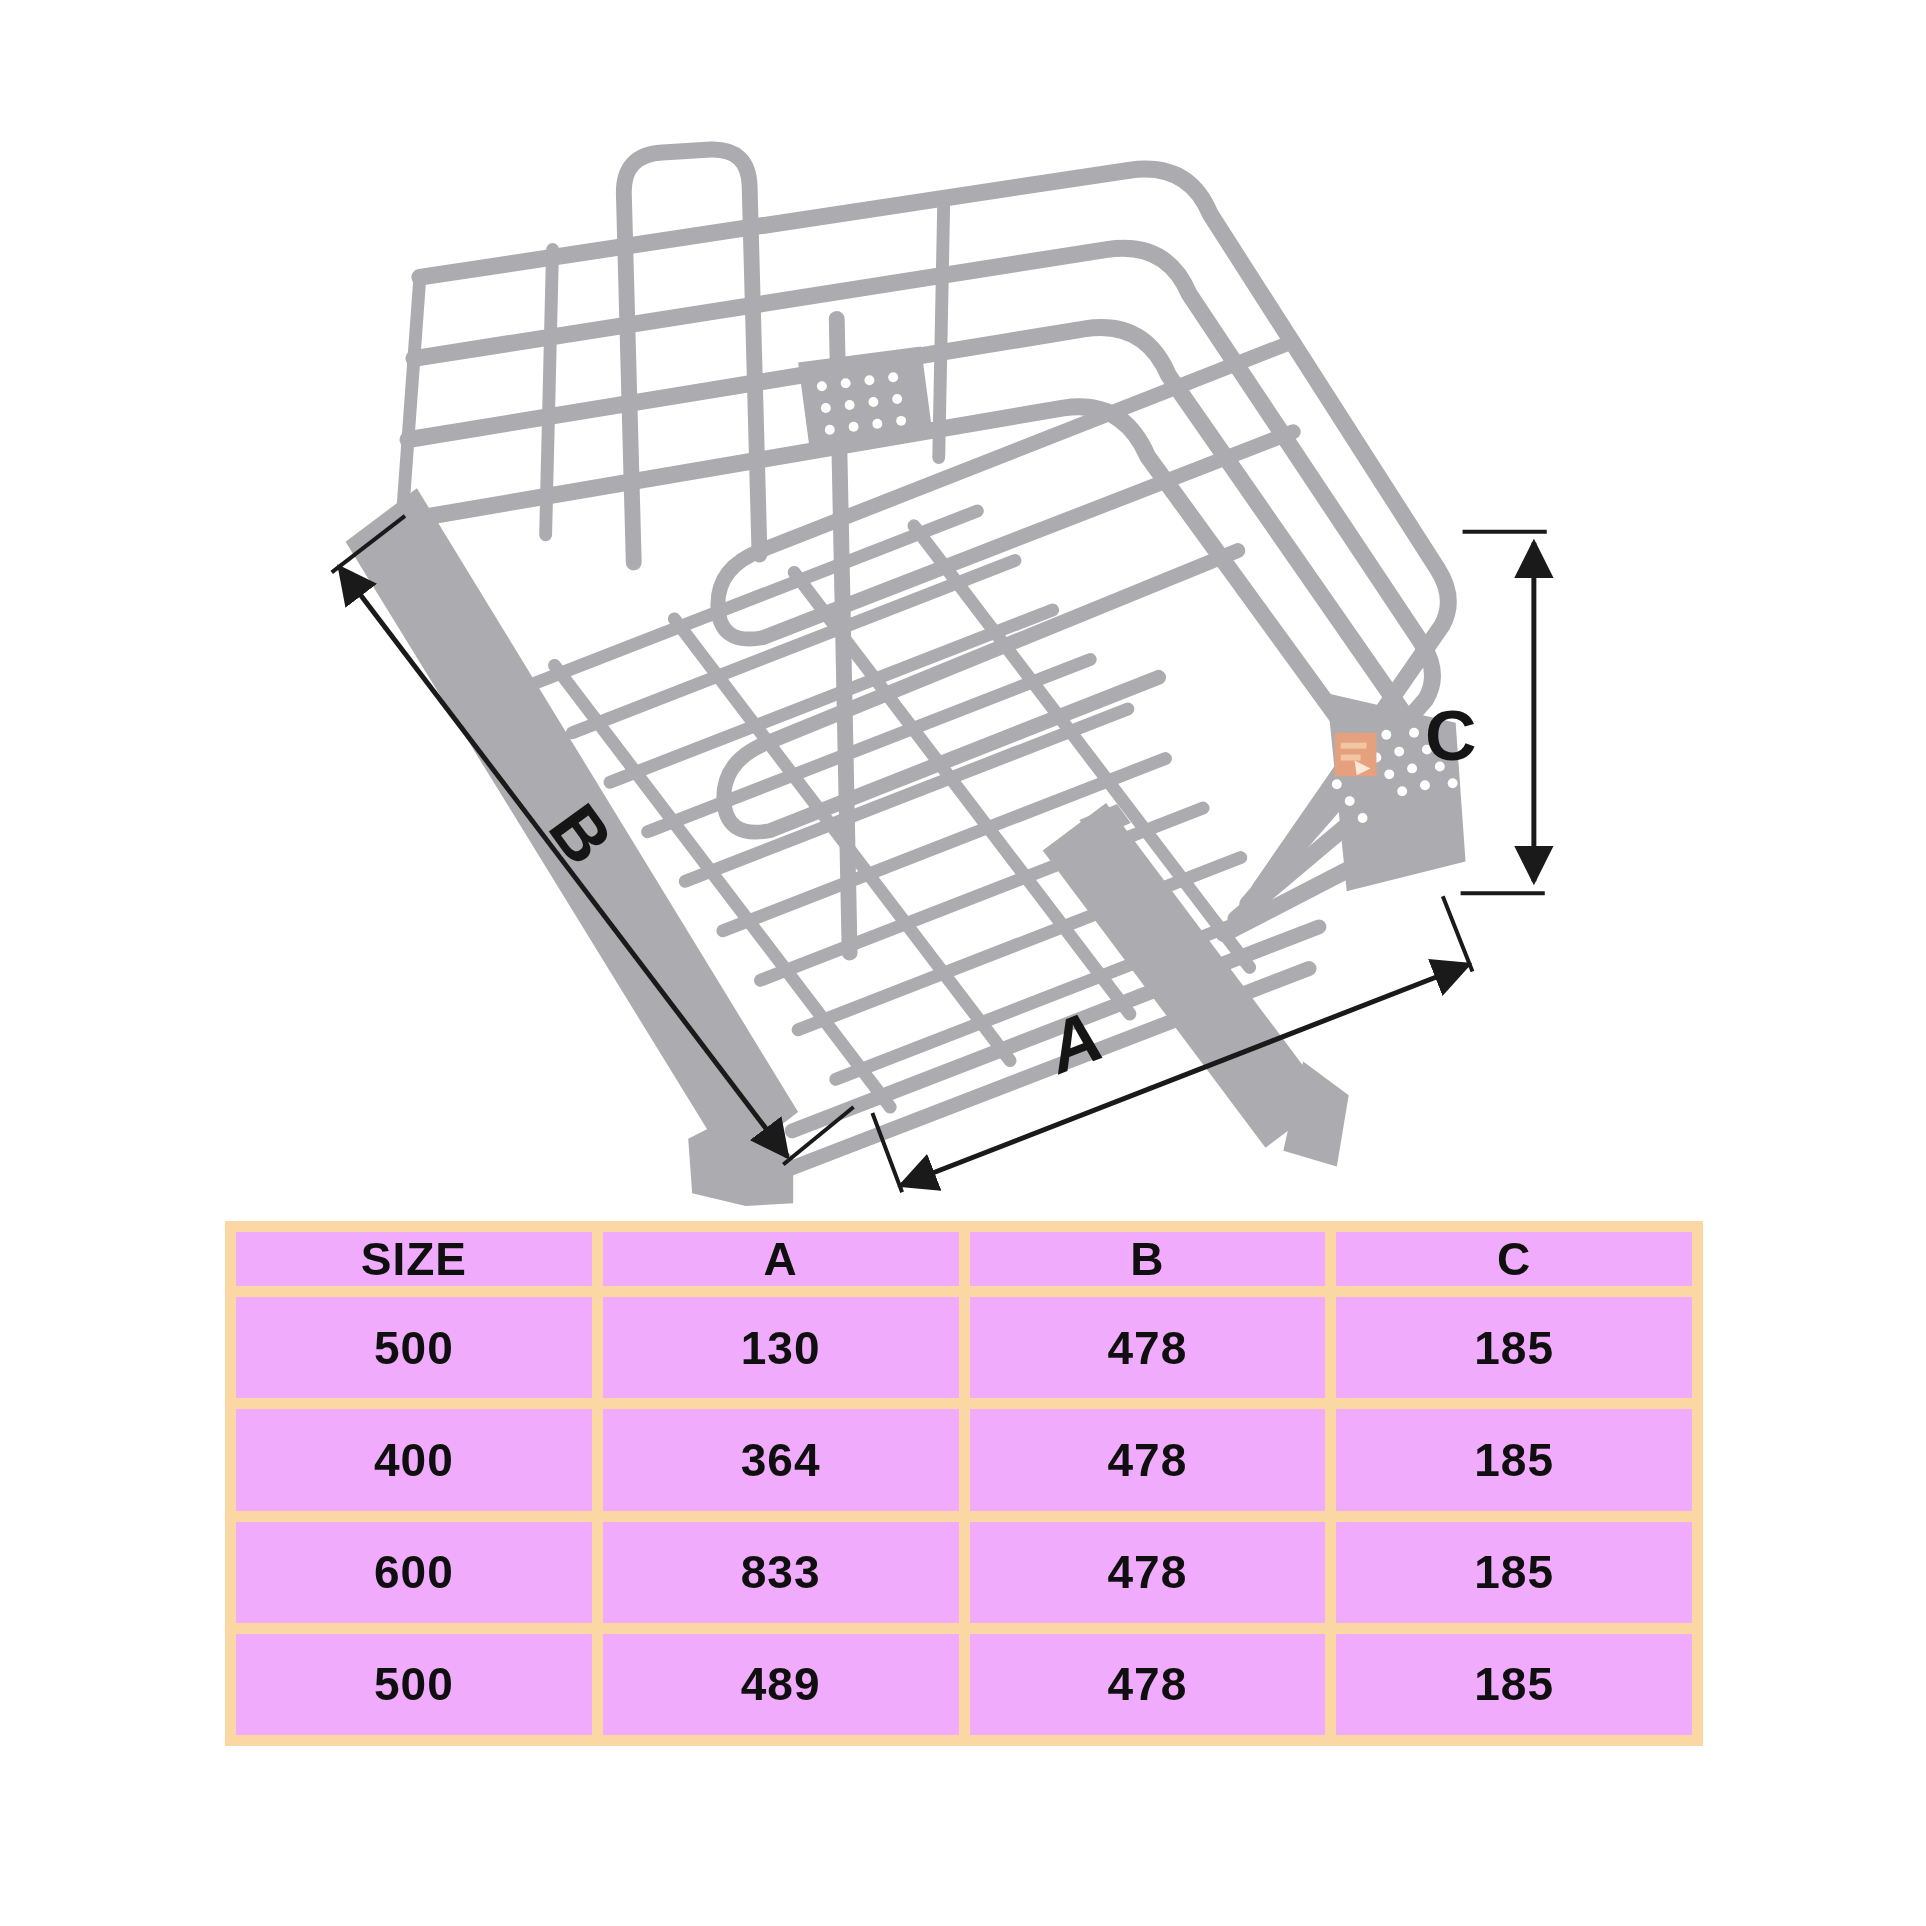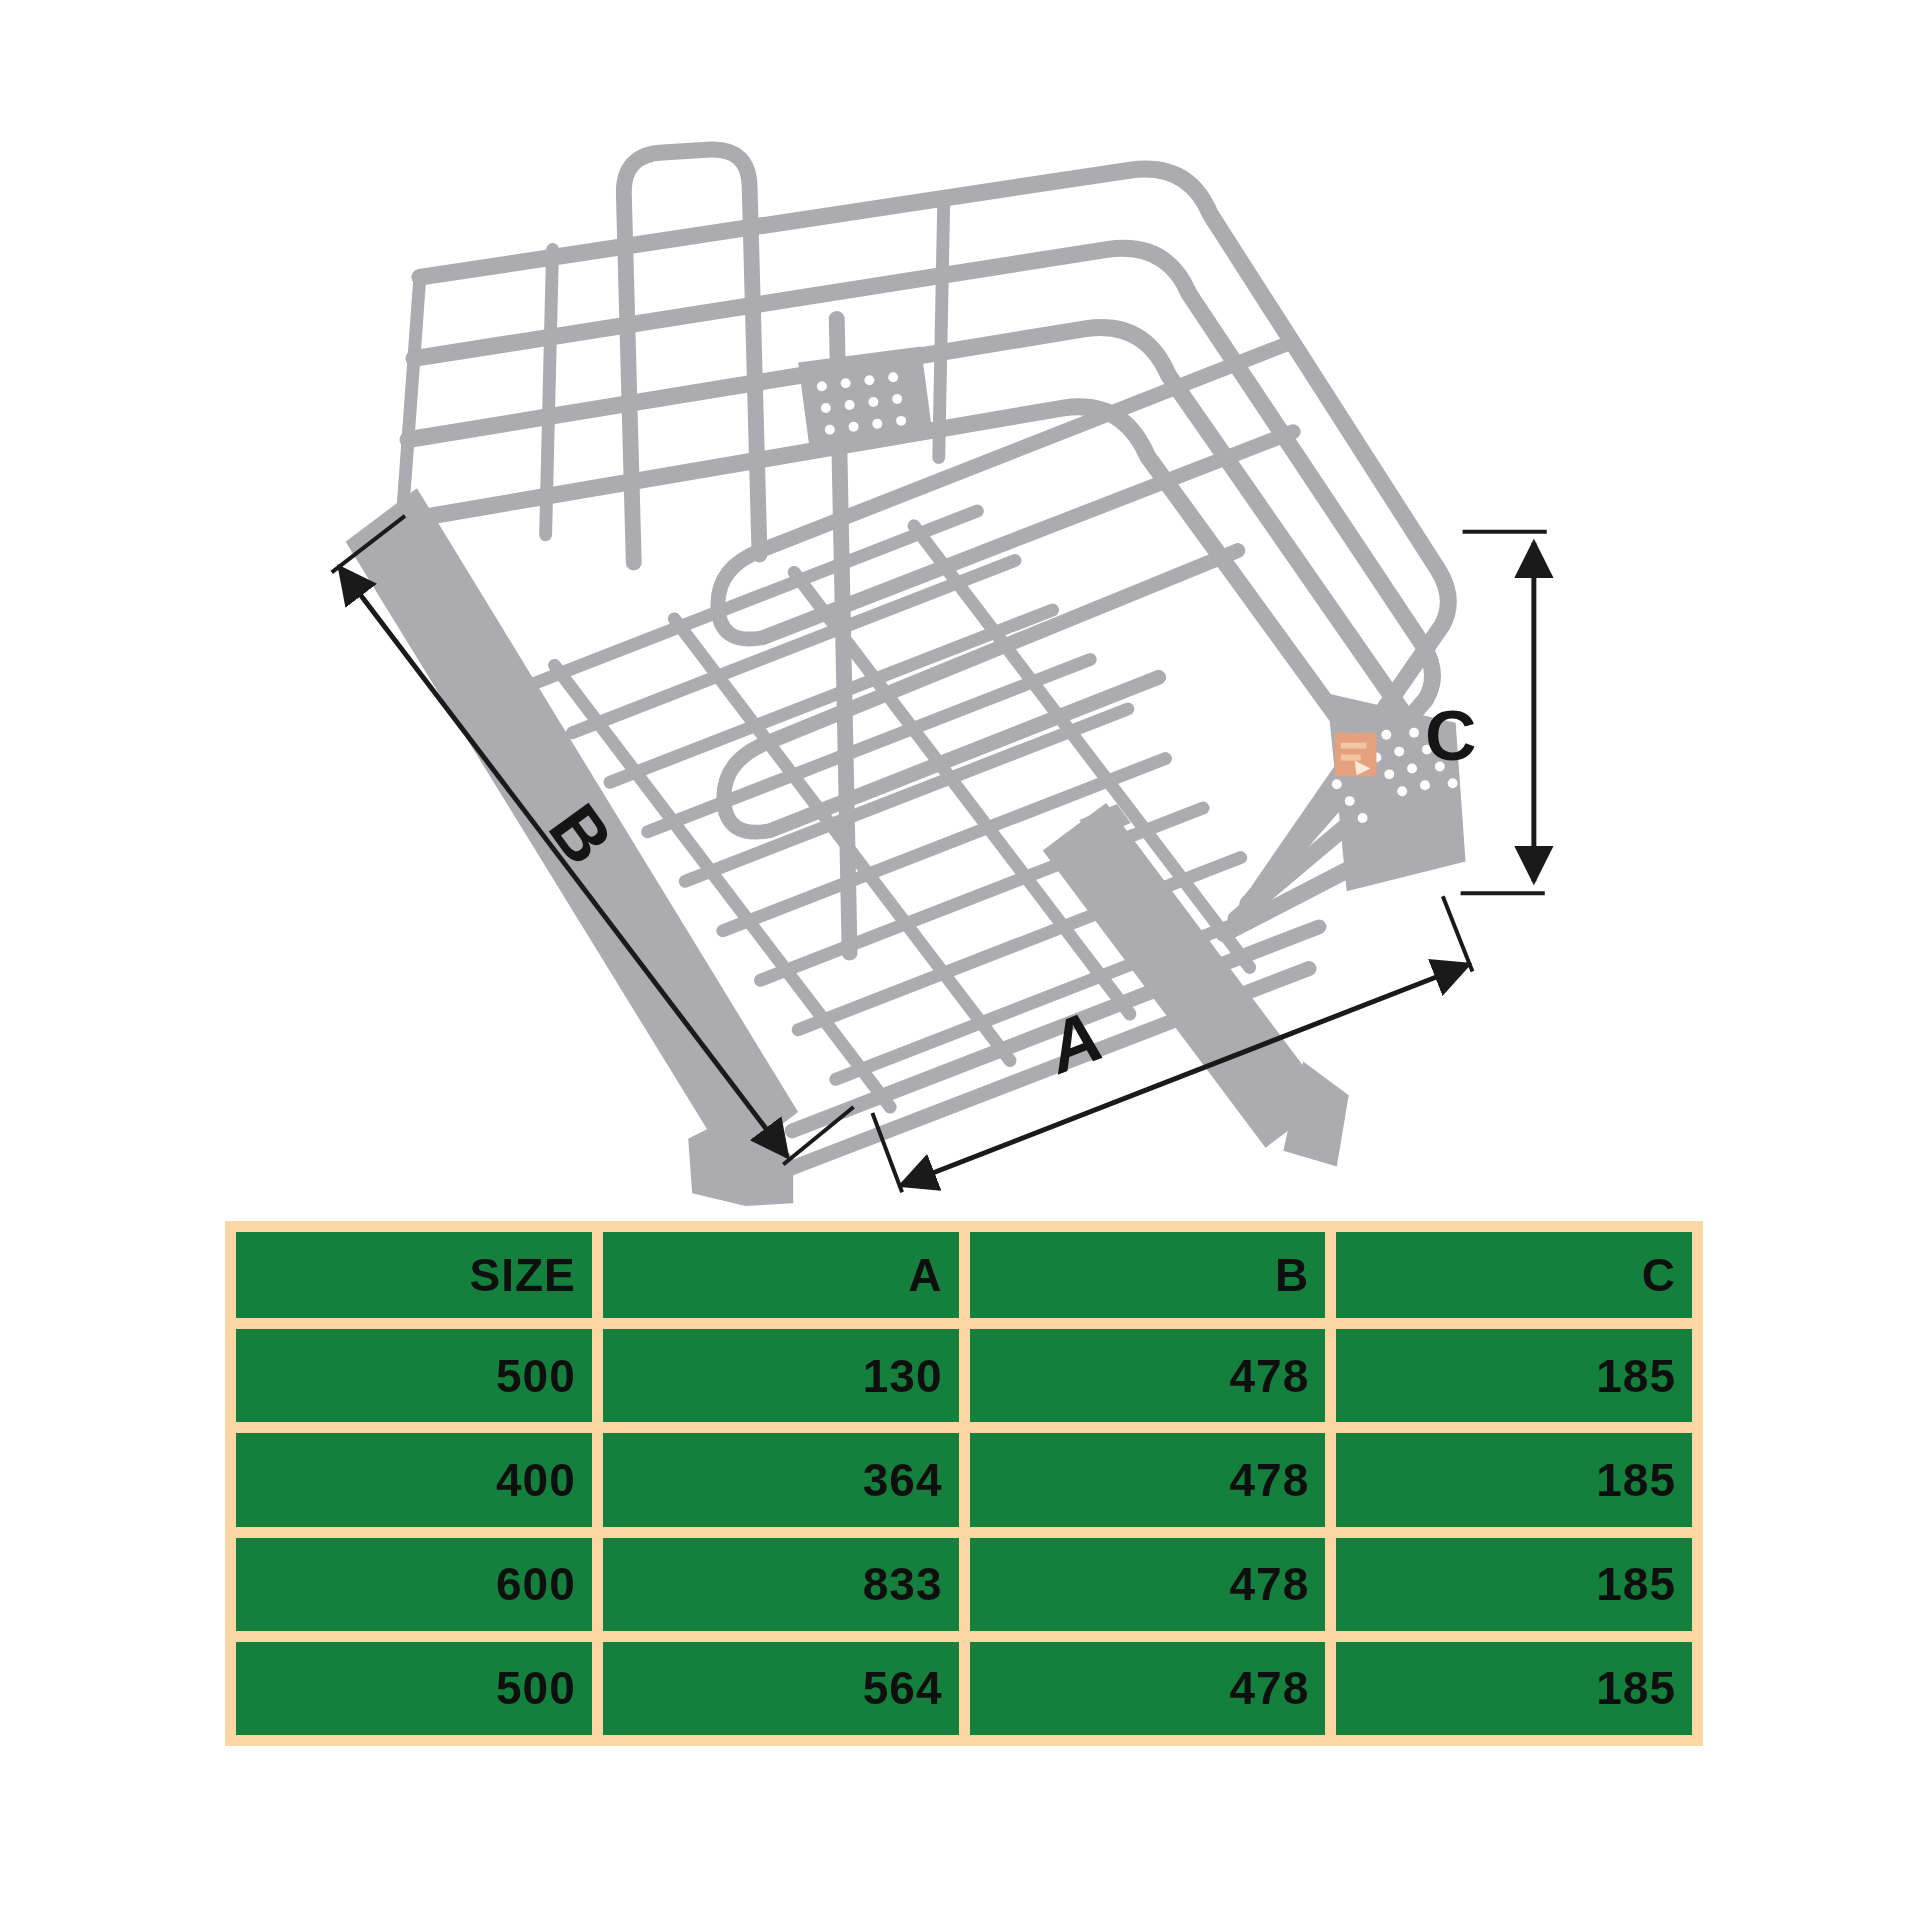--- a/index.html
+++ b/index.html
@@ -6,22 +6,22 @@
   .stage{
     position:relative;width:1927px;height:1927px;background:#ffffff;overflow:hidden;
     font-family:"Liberation Sans",sans-serif;
   }
   .diagram-svg{position:absolute;left:0;top:0;width:1927px;height:1927px;}
   .size-table{
     position:absolute;left:225px;top:1221px;width:1478px;height:525px;
     border-spacing:11px;background:#FAD7A3;table-layout:fixed;
   }
   .size-table th,.size-table td{
-    background:#15803d;text-align:right;vertical-align:middle;
-    font-weight:700;font-size:46px;color:#0f0f0f;padding:16px;
+    background:#f0abfc;text-align:center;vertical-align:middle;
+    font-weight:700;font-size:46px;color:#0f0f0f;padding:0;
     font-family:"Liberation Sans",sans-serif;letter-spacing:1px;
   }
   .dim-label{
     font-family:"Liberation Sans",sans-serif;font-weight:700;font-size:72px;fill:#151515;
   }
 </style>
 </head>
 <body>
 
 <div class="stage">
@@ -160,21 +160,21 @@
           <td>185</td>
         </tr>
         <tr>
           <td>600</td>
           <td>833</td>
           <td>478</td>
           <td>185</td>
         </tr>
         <tr>
           <td>500</td>
-          <td>564</td>
+          <td>489</td>
           <td>478</td>
           <td>185</td>
         </tr>
       </tbody>
   </table>
 
 </div>
 
 
 </body></html>

